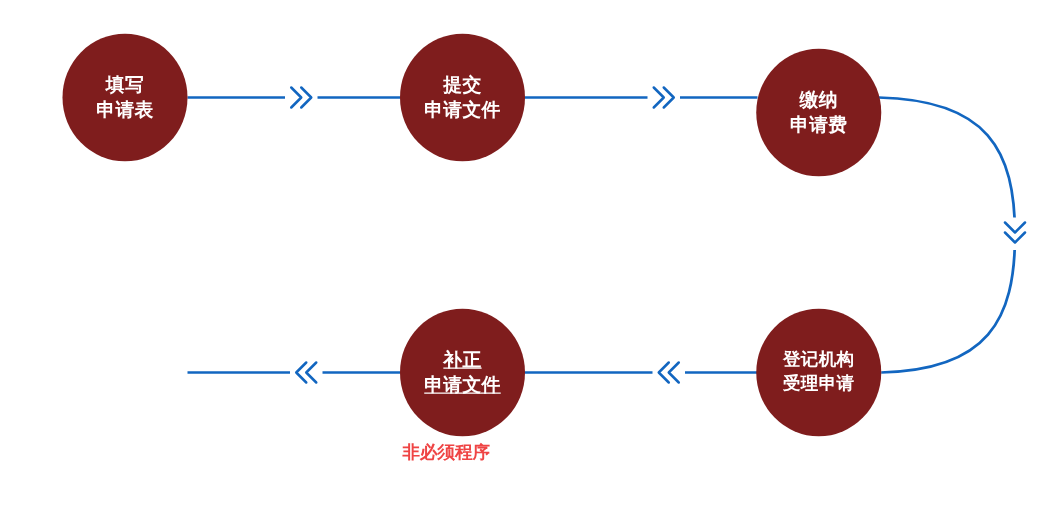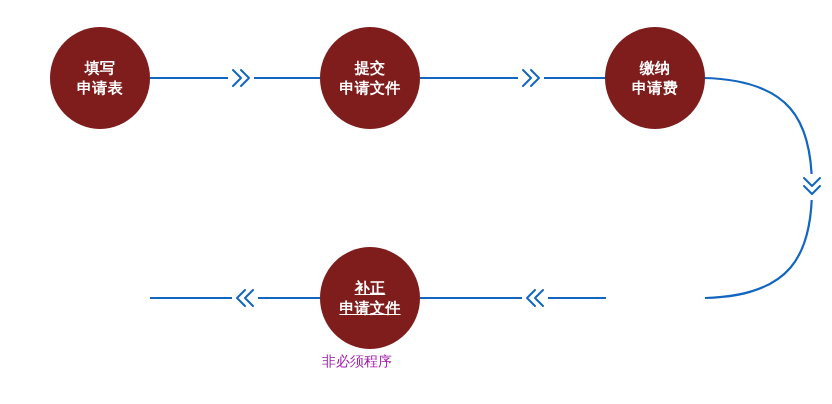--- a/index.html
+++ b/index.html
@@ -47,23 +47,24 @@
   .node .line-txt {
     display: block;
     white-space: nowrap;
   }
   .node.wide {
     font-size: 14px;
   }
   .caption {
     position: absolute;
     font-size: 14px;
-    color: #a21caf;
+    color: #ef4444;
     white-space: nowrap;
     z-index: 3;
+    font-weight: bold;
   }
 </style>
 </head>
 <body>
 
 <div id="canvas">
 
   <svg class="layer-svg" viewBox="0 0 832 404" xmlns="http://www.w3.org/2000/svg">
 
     <line x1="150" y1="78" x2="320" y2="78" stroke="#1266c0" stroke-width="2"></line>
@@ -110,25 +111,29 @@
   <div class="node" style="left:50px; top:27px;">
     <span class="line-txt">填写</span>
     <span class="line-txt">申请表</span>
   </div>
 
   <div class="node" style="left:320px; top:27px;">
     <span class="line-txt">提交</span>
     <span class="line-txt">申请文件</span>
   </div>
 
-  <div class="node" style="left:605px; top:27px;">
+  <div class="node" style="left:605px; top:39px;">
     <span class="line-txt">缴纳</span>
     <span class="line-txt">申请费</span>
   </div>
 
+  <div class="node wide" style="left:605px; top:247px;">
+    <span class="line-txt">登记机构</span>
+    <span class="line-txt">受理申请</span>
+  </div>
 
   <div class="node" style="left:320px; top:247px;text-decoration:underline;">
     <span class="line-txt">补正</span>
     <span class="line-txt">申请文件</span>
   </div>
 
 
   <div class="caption" style="left:322px; top:353px;">非必须程序</div>
 
 </div>

